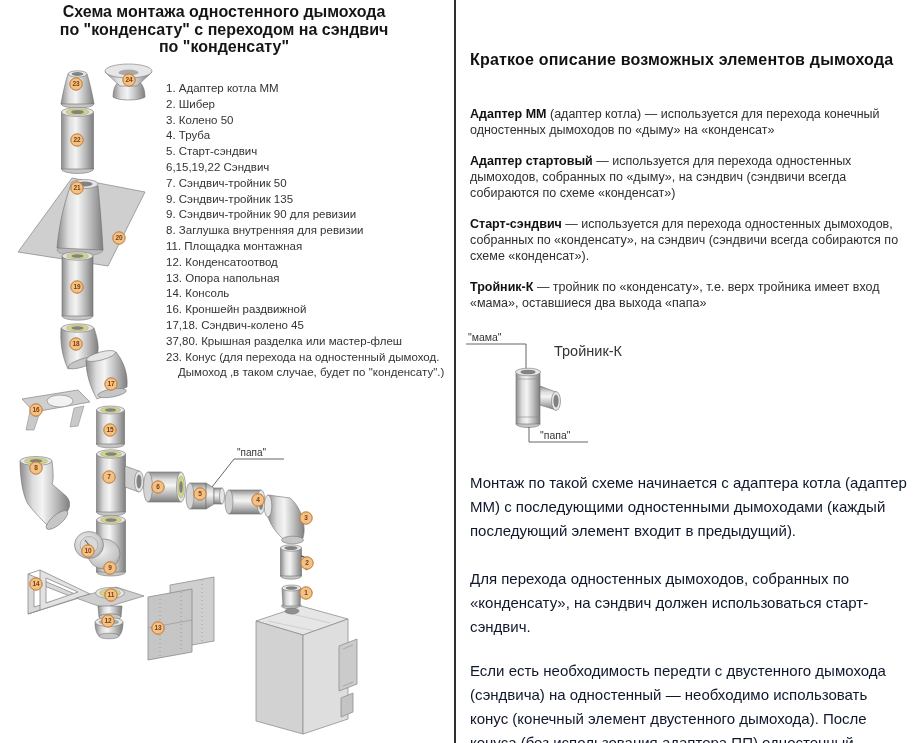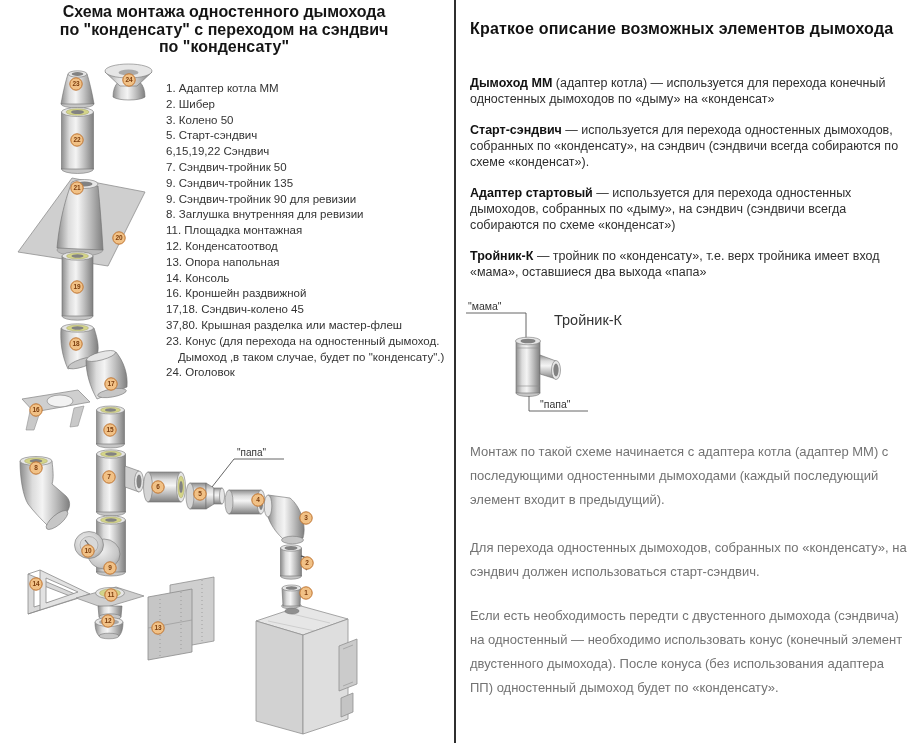--- a/index.html
+++ b/index.html
@@ -12,29 +12,29 @@
               border-right: 2px solid #2f2f2f; flex: 0 0 456px; }
   .diagram-title { position: absolute; top: 3px; left: 2px; right: 8px;
                    text-align: center; font-weight: bold; font-size: 16px;
                    line-height: 17.5px; color: #151515; }
   .parts-list { position: absolute; left: 166px; top: 81px; width: 290px;
                 list-style: none; font-size: 11.5px; line-height: 15.8px; color: #333; }
   .parts-list li { padding-left: 12px; text-indent: -12px; }
   .diagram-svg { position: absolute; left: 0; top: 0; width: 456px; height: 743px; }
 
   
-  .right-col { flex: 1; padding: 20px 12px 0 14px; }
+  .right-col { flex: 1; padding: 20px 12px 0 14px; margin-top: 31px; }
   .right-title { font-size: 16px; font-weight: bold; color: #111; letter-spacing: .2px; }
   .entries { margin-top: 37px; }
   .entry { font-size: 12.5px; line-height: 16px; margin-bottom: 15px; color: #2e2e2e; }
   .entry b { color: #111; }
   .tee-figure { margin: 4px 0 0 -4px; height: 120px; }
   .scheme-title { margin-top: 66px; font-size: 17px; font-weight: bold;
                   letter-spacing: .4px; color: #131313; }
-  .scheme-p { font-size: 13px; line-height: 24px; color: #737373; }
+  .scheme-p { font-size: 15px; line-height: 24px; color: #0f172a; }
   .scheme-p.p1 { margin-top: 17px; }
   .scheme-p.p2 { margin-top: 24px; }
   .scheme-p.p3 { margin-top: 20px; }
 
   svg text.lbl { font-family: "Liberation Sans", sans-serif; fill: #333; }
   svg text.badge-num { font-family: "Liberation Sans", sans-serif; font-size: 6.5px;
                        font-weight: bold; fill: #7c3d0e; text-anchor: middle; }
   svg .badge-c { fill: #f1c186; stroke: #bf7430; stroke-width: 1; }
   svg .pipe { stroke: #6f6f6f; stroke-width: .6; }
   svg .open { fill: #e6e6e6; stroke: #777; stroke-width: .6; }
@@ -367,46 +367,46 @@
             <circle class="badge-c" cx="158" cy="628" r="6.2"></circle>
             <text class="badge-num" x="158" y="630.4">13</text>
           </g>
       </g>
     </svg>
 
     <ul class="parts-list">
       <li>1. Адаптер котла ММ</li>
       <li>2. Шибер</li>
       <li>3. Колено 50</li>
+      <li>4. Труба</li>
       <li>5. Старт-сэндвич</li>
       <li>6,15,19,22 Сэндвич</li>
       <li>7. Сэндвич-тройник 50</li>
       <li>9. Сэндвич-тройник 135</li>
       <li>9. Сэндвич-тройник 90 для ревизии</li>
       <li>8. Заглушка внутренняя для ревизии</li>
       <li>11. Площадка монтажная</li>
       <li>12. Конденсатоотвод</li>
       <li>13. Опора напольная</li>
       <li>14. Консоль</li>
       <li>16. Кроншейн раздвижной</li>
       <li>17,18. Сэндвич-колено 45</li>
       <li>37,80. Крышная разделка или мастер-флеш</li>
       <li>23. Конус (для перехода на одностенный дымоход. Дымоход ,в таком случае, будет по "конденсату".)</li>
-      <li>24. Оголовок</li>
     </ul>
   </div>
 
   <div class="right-col">
 
     <div class="right-title">Краткое описание возможных элементов дымохода</div>
 
     <div class="entries">
-      <div class="entry"><b>Дымоход ММ</b> <span>(адаптер котла) — используется для перехода конечный одностенных дымоходов по «дыму» на «конденсат»</span></div>
+      <div class="entry"><b>Адаптер ММ</b> <span>(адаптер котла) — используется для перехода конечный одностенных дымоходов по «дыму» на «конденсат»</span></div>
+      <div class="entry"><b>Адаптер стартовый</b> <span>— используется для перехода одностенных дымоходов, собранных по «дыму», на сэндвич (сэндвичи всегда собираются по схеме «конденсат»)</span></div>
       <div class="entry"><b>Старт-сэндвич</b> <span>— используется для перехода одностенных дымоходов, собранных по «конденсату», на сэндвич (сэндвичи всегда собираются по схеме «конденсат»).</span></div>
-      <div class="entry"><b>Адаптер стартовый</b> <span>— используется для перехода одностенных дымоходов, собранных по «дыму», на сэндвич (сэндвичи всегда собираются по схеме «конденсат»)</span></div>
       <div class="entry"><b>Тройник-К</b> <span>— тройник по «конденсату», т.е. верх тройника имеет вход «мама», оставшиеся два выхода «папа»</span></div>
     </div>
 
     
     <svg class="tee-figure" viewBox="0 0 230 120" width="230" height="120">
       <path class="ldr" d="M0,14 L60,14 L60,40"></path>
       <text class="lbl" x="2" y="11" font-size="10.5">"мама"</text>
       <text class="lbl" x="88" y="26" font-size="14.5" fill="#222">Тройник-К</text>
       <g>
         <ellipse cx="62" cy="94" rx="12" ry="3.5" class="endcap"></ellipse>

